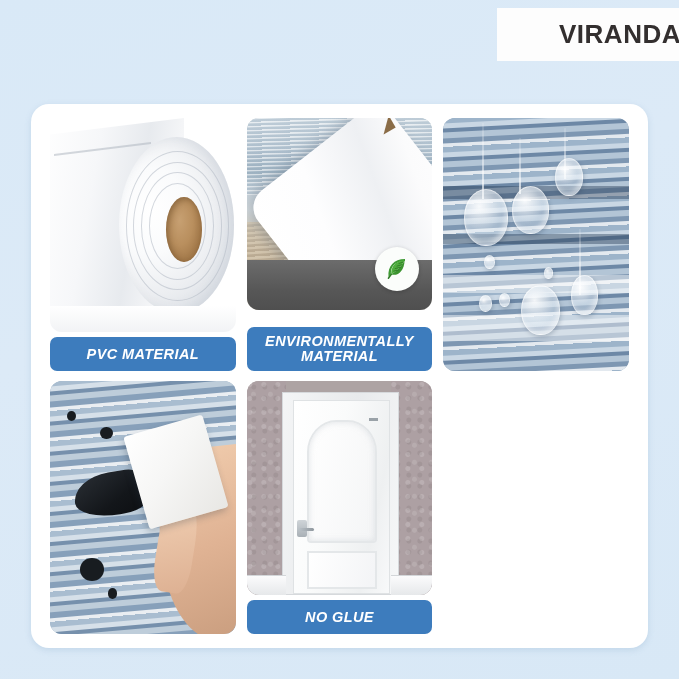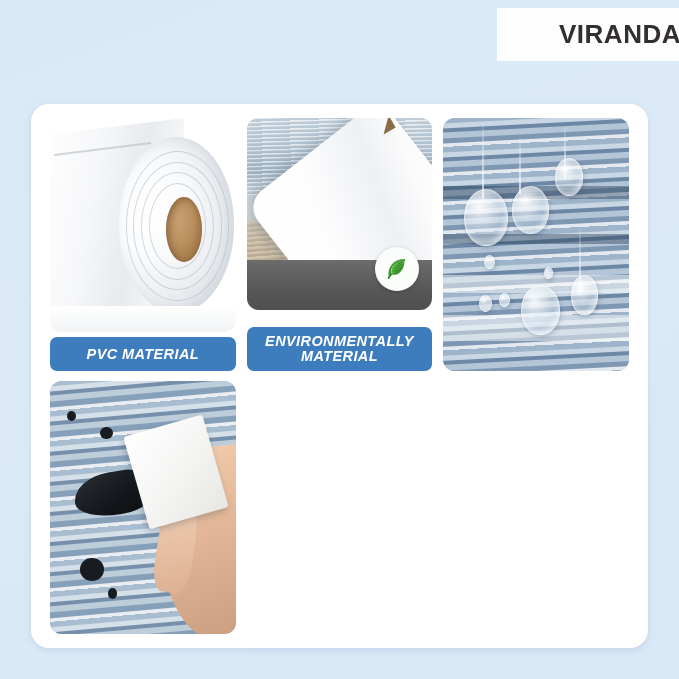--- a/index.html
+++ b/index.html
@@ -584,16 +584,34 @@
           <div class="stain" style="left:27%;top:18%;width:7%;height:5%;"></div>
           <div class="stain" style="left:48%;top:23%;width:6%;height:5%;"></div>
           <div class="stain" style="left:16%;top:70%;width:13%;height:9%;"></div>
           <div class="stain" style="left:31%;top:82%;width:5%;height:4%;"></div>
           <div class="hand"></div>
           <div class="thumb-f"></div>
           <div class="cloth"></div>
         </div>
       </div>
 
+      <div class="cell">
+        <div class="thumb ng">
+          <div class="wall wall-l"></div>
+          <div class="wall wall-r"></div>
+          <div class="doorframe">
+            <div class="door">
+              <div class="panel-top"></div>
+              <div class="panel-bot"></div>
+              <div class="handle"></div>
+              <div class="handle-bar"></div>
+              <div class="lock"></div>
+            </div>
+          </div>
+          <div class="base-l"></div>
+          <div class="base-r"></div>
+        </div>
+        <div class="label">NO GLUE</div>
+      </div>
 
     </div>
   </div>
 </div>
 
 </body></html>

